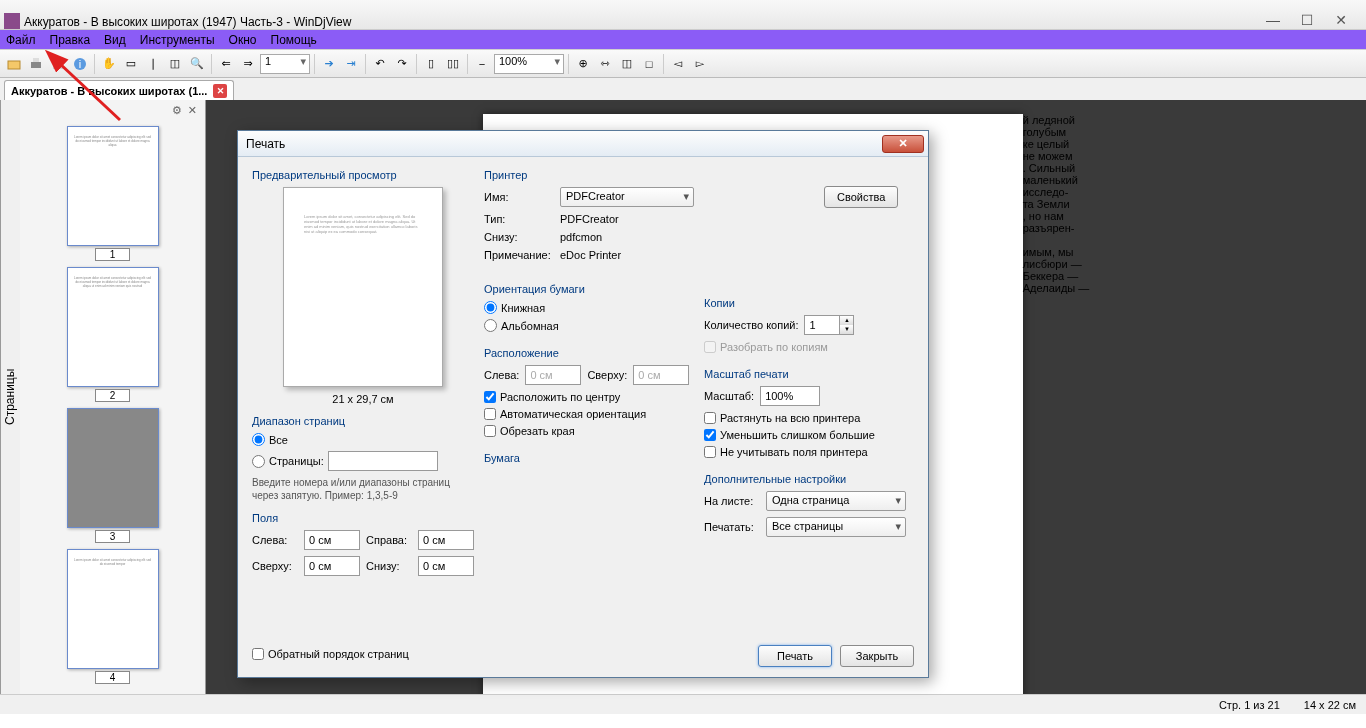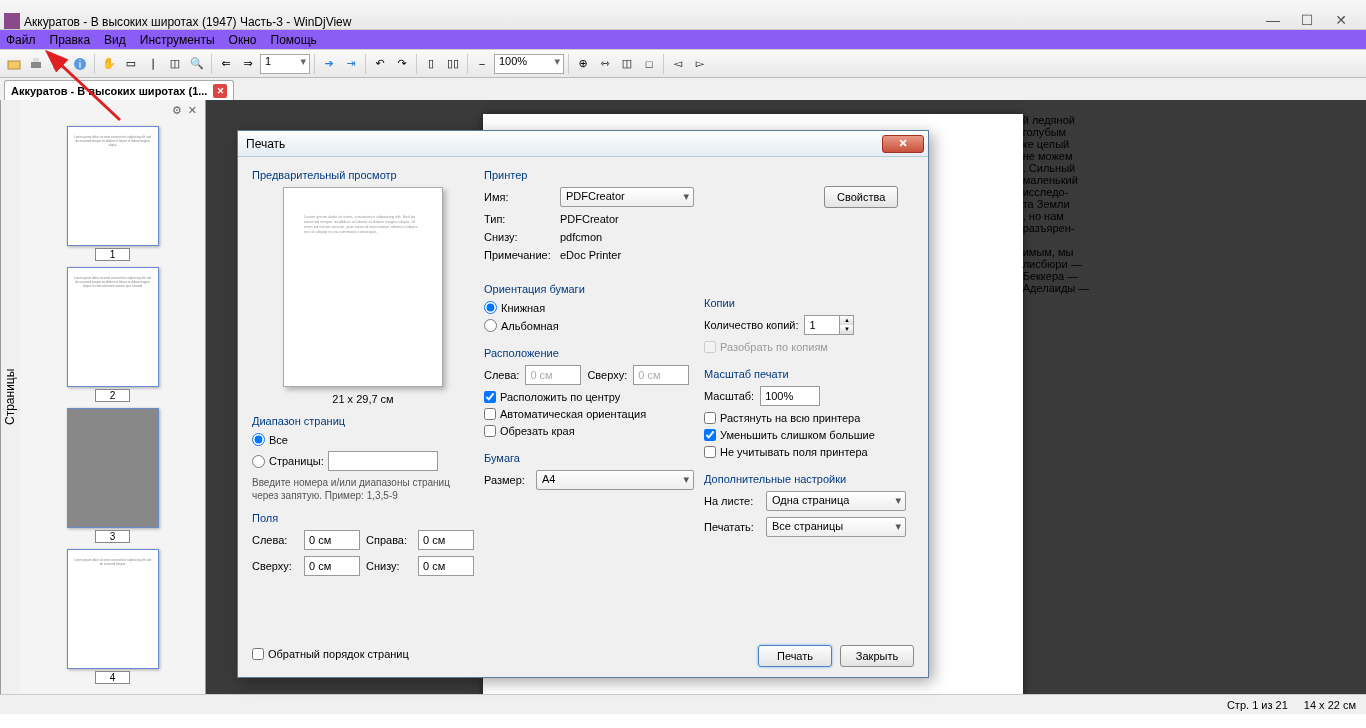--- a/index.html
+++ b/index.html
@@ -23,21 +23,21 @@
 .side-label{width:20px;background:#f0f0f0;border-right:1px solid #999;writing-mode:vertical-rl;transform:rotate(180deg);text-align:center;padding:6px 2px;font-size:12px}
 .thumbs{width:186px;background:#f4f4f4;border-right:1px solid #999;padding:4px;overflow:hidden;position:relative}
 .thumbs-hdr{height:16px;display:flex;justify-content:flex-end;gap:6px;color:#666;padding-right:4px}
 .thumb{width:92px;margin:6px auto;text-align:center}
 .thumb-img{width:92px;height:120px;background:#fff;border:1px solid #6a8acc;box-shadow:1px 1px 3px rgba(0,0,0,.3);margin-bottom:2px;padding:8px 6px;font-size:3px;color:#888;overflow:hidden;line-height:4px}
 .thumb-img.photo{background:#888}
 .thumb-num{display:inline-block;border:1px solid #888;background:#fff;padding:0 14px;font-size:10px}
 .thumb:first-of-type .thumb-num{background:#d8e6f8}
 .doc-area{flex:1;background:#3a3a3a;display:flex;justify-content:center;padding-top:14px;overflow:hidden}
 .page{width:540px;height:810px;background:#fff;box-shadow:0 0 8px rgba(0,0,0,.5);padding:50px 44px;font-family:Georgia,serif;font-size:13px;line-height:18px;color:#222}
-.statusbar{height:20px;background:#f0f0f0;border-top:1px solid #ccc;display:flex;align-items:center;justify-content:flex-end;padding:0 10px;gap:16px;font-size:11px}
+.statusbar{height:20px;background:#f0f0f0;border-top:1px solid #ccc;display:flex;align-items:center;justify-content:flex-end;padding:0 10px;gap:24px;font-size:11px}
 
 
 .dialog{position:absolute;left:237px;top:130px;width:692px;height:548px;background:#f0f0f0;border:1px solid #5a7a9a;box-shadow:4px 4px 14px rgba(0,0,0,.35)}
 .dlg-title{height:26px;background:linear-gradient(#fdfdfd,#e4ecf4);border-bottom:1px solid #b8c8d8;display:flex;align-items:center;padding:0 4px}
 .dlg-title-text{flex:1;font-size:12px;padding-left:4px}
 .dlg-close{width:42px;height:18px;background:linear-gradient(#e89a8a,#c8503a);border:1px solid #a03020;border-radius:3px;color:#fff;text-align:center;font-weight:bold;line-height:15px;font-size:11px}
 .dlg-body{padding:12px 14px;display:flex;gap:10px;height:480px}
 .col{display:flex;flex-direction:column;gap:10px}
 .col.left{width:222px}
 .col.mid{width:210px}
@@ -294,24 +294,20 @@
             <input type="checkbox" style="">
             <span>Автоматическая ориентация</span>
           </label>
         <label class="check">
             <input type="checkbox" style="">
             <span>Обрезать края</span>
           </label>
       </div>
       <div class="group">
         <div class="group-title">Бумага</div>
-        <div class="row">
-            <span class="lbl-s">Размер:</span>
-            <div class="combo" style="width:130px">A4</div>
-          </div>
       </div>
     </div>
 
     <div class="col right">
       <div style="height:118px"></div>
       <div class="group">
         <div class="group-title">Копии</div>
         <div class="row">
             <span>Количество копий:</span>
           <div class="spin">

